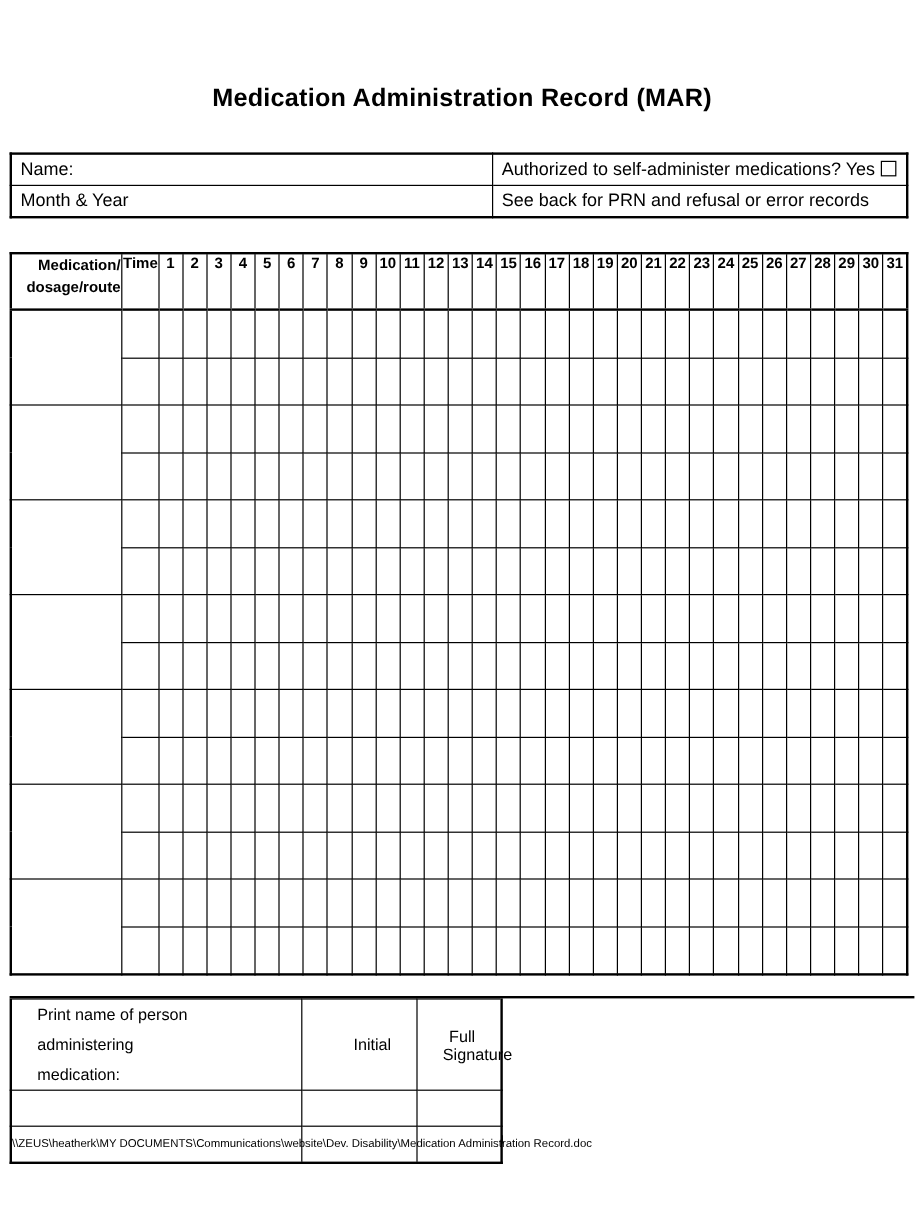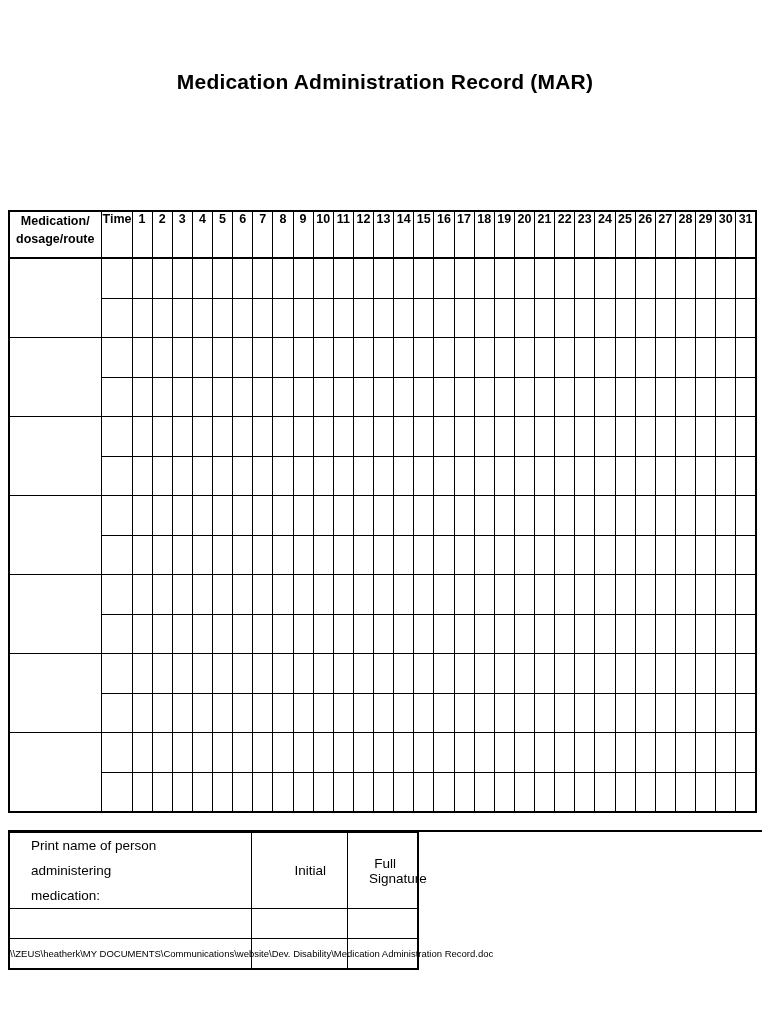--- a/index.html
+++ b/index.html
@@ -51,21 +51,21 @@
     border-collapse: collapse; table-layout: fixed;
     border: 2px solid #000;
   }
   .mar-grid th, .mar-grid td { border: 1px solid #000; padding: 0; }
   .mar-grid thead th {
     height: 45px;
     border-bottom: 2px solid #000;
     font-size: 12.5px; font-weight: bold;
     vertical-align: top;
   }
-  .med-h { padding-top: 5px; line-height: 18px; }
+  .med-h { padding-top: 5px; line-height: 18px; text-align: right; }
   .time-h { padding-top: 4px; text-align: right; padding-left: 1px; }
   .day-h { padding-top: 9px; text-align: center; }
   .mar-grid tbody td { height: 38.5px; }
   .col-med { width: 92px; }
   .col-time { width: 31px; }
   
   .bottom-section {
     position: absolute; top: 830px; left: 8px;
     width: 754px; height: 120px;
     border-top: 2px solid #000;
@@ -106,20 +106,38 @@
 </style>
 </head>
 <body>
 
 <div class="page">
 
   <h1 class="doc-title">Medication Administration Record (MAR)</h1>
 
   <table class="info-table">
     <tbody>
+      <tr>
+        <td class="col-left">
+          <span>Name:</span>
+        </td>
+        <td>
+          <span>Authorized to self-administer medications?</span>
+          <span>Yes</span><span class="checkbox"></span>
+          
+        </td>
+      </tr>
+      <tr>
+        <td class="col-left">
+          <span>Month &amp; Year</span>
+        </td>
+        <td>
+          <span>See back for PRN and refusal or error records</span>
+        </td>
+      </tr>
     </tbody>
   </table>
 
   <table class="mar-grid">
     <colgroup id="grid-colgroup">
       <col class="col-med">
       <col class="col-time">
     <col>
         <col>
         <col>

